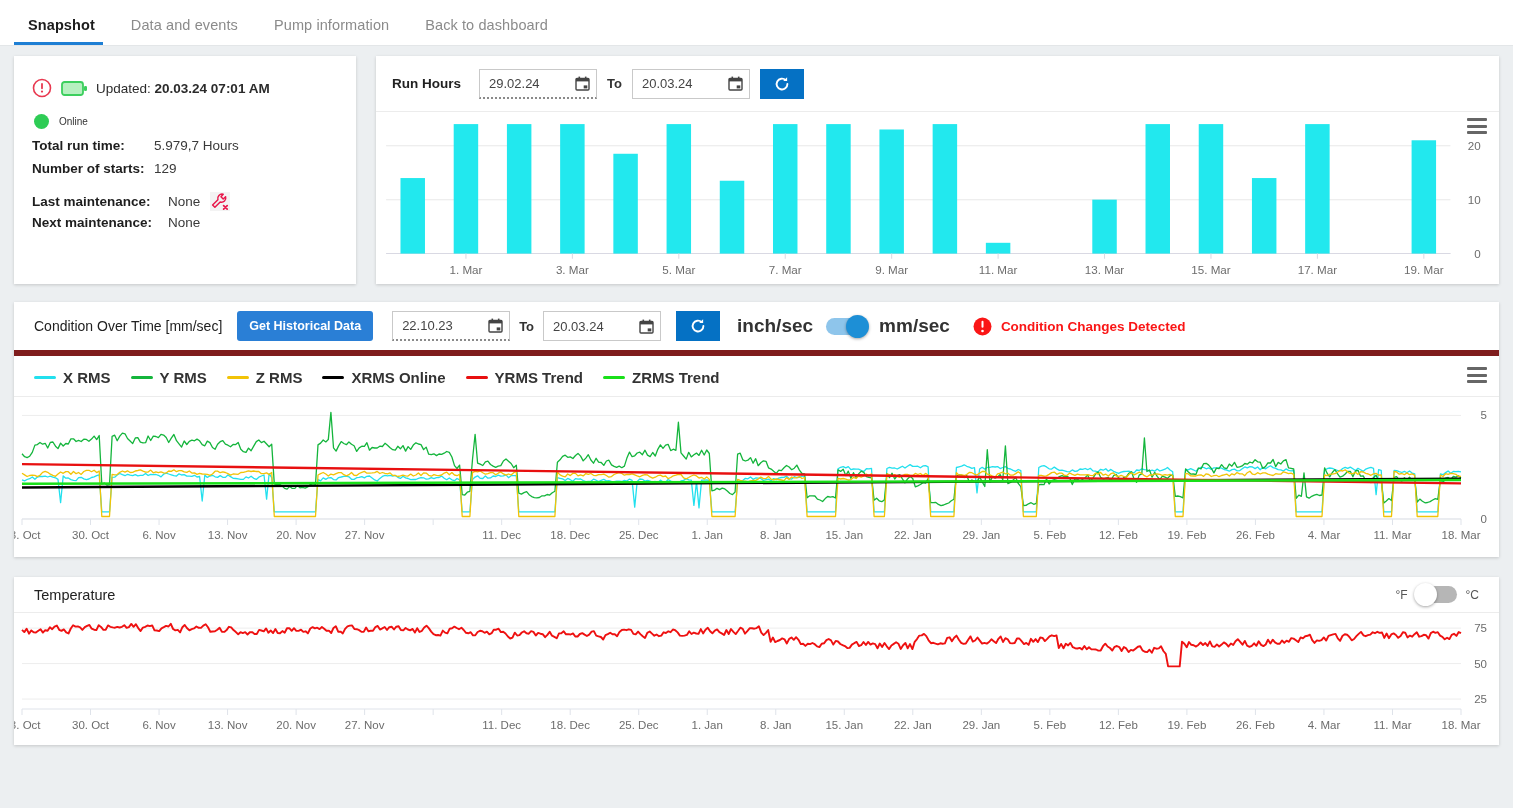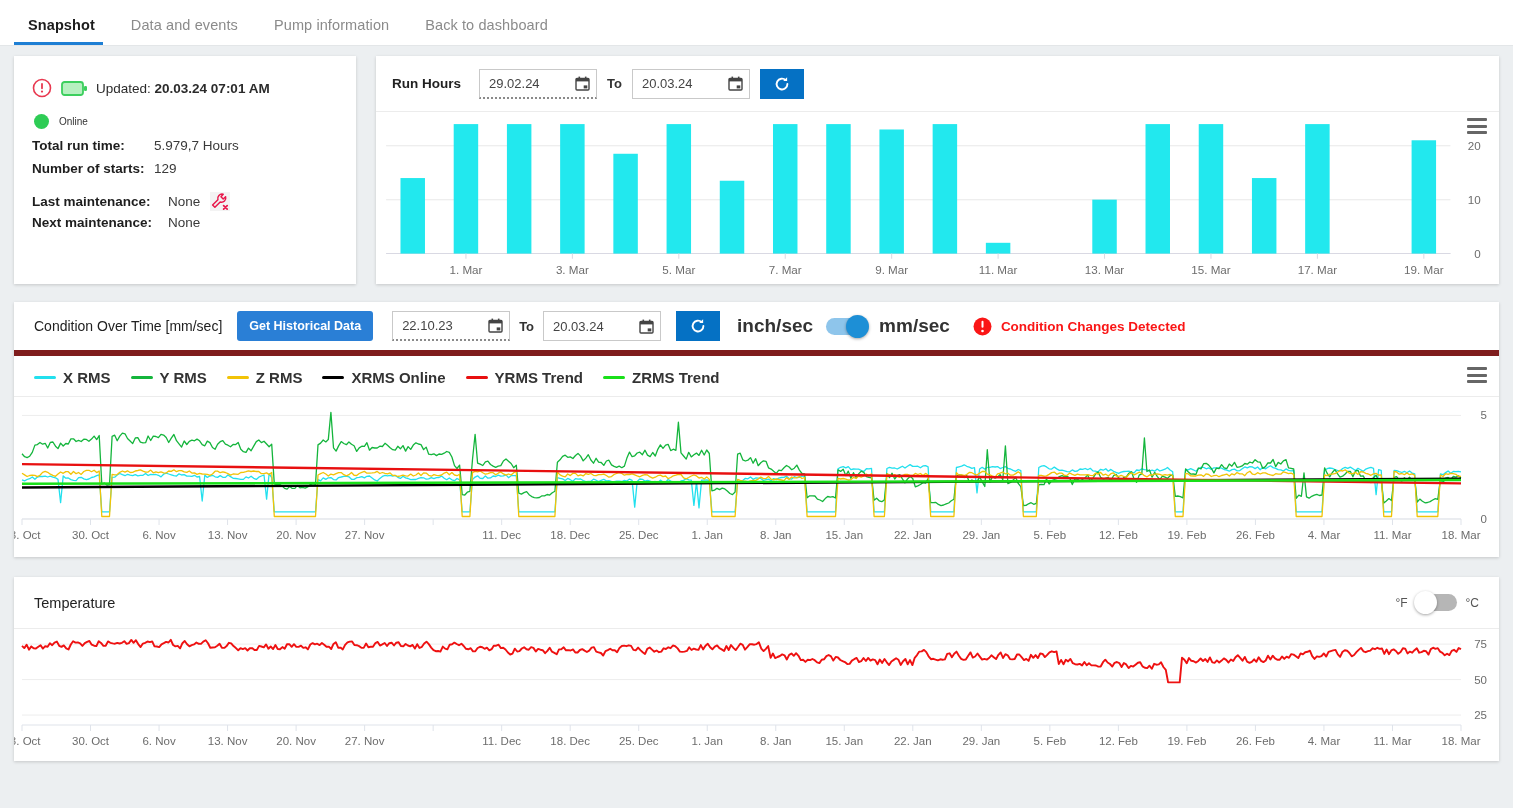--- a/index.html
+++ b/index.html
@@ -143,21 +143,21 @@
     border-bottom: 1px solid #ececec;
   }
   .lg { display: flex; align-items: center; gap: 7px; font-size: 15px; color: #333; cursor: pointer; font-weight: 600; }
   .lg .swatch { width: 22px; height: 3.5px; border-radius: 2px; flex: none; }
   .cond-plot { height: 160px; position: relative; }
   .cond-plot svg { display: block; width: 100%; height: 100%; }
 
   
   .temp-card { margin: 20px 14px 0 14px; }
   .temp-head {
-    height: 52px; display: flex; align-items: center;
+    height: 36px; display: flex; align-items: center;
     padding: 0 20px; border-bottom: 1px solid #ececec;
   }
   .temp-title { font-size: 14.5px; color: #222; flex: 1; }
   .temp-unit-wrap { display: flex; align-items: center; gap: 5px; }
   .temp-unit-txt { font-size: 12px; color: #555; }
   .temp-legend {
     display: flex; align-items: center; padding: 13px 20px 8px 20px;
     position: relative; border-bottom: 1px solid #ececec;
   }
   .temp-plot { height: 132px; position: relative; }

